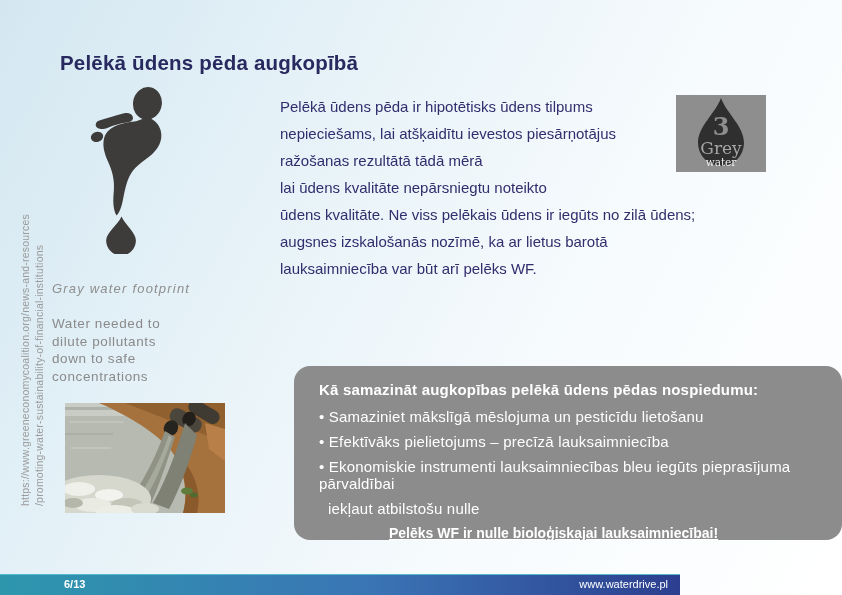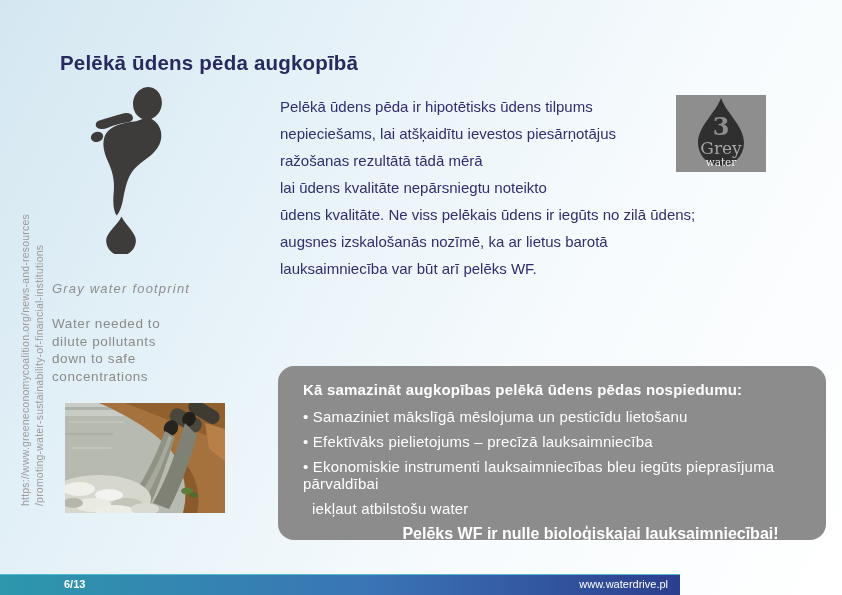--- a/index.html
+++ b/index.html
@@ -42,28 +42,28 @@
   .badge-caption {
     background:#2e2e2e; color:#ffffff; text-align:center;
     font-family:"DejaVu Serif", serif; font-style:italic; font-weight:bold;
     font-size:8.5px; line-height:10.5px; padding:2px 0 3px 0;
   }
 
   .photo { position:absolute; left:65px; top:403px; width:160px; height:110px; }
   .photo svg { display:block; width:100%; height:100%; }
 
   .info-box {
-    position:absolute; left:278px; top:366px; width:548px; height:174px;
+    position:absolute; left:294px; top:366px; width:548px; height:174px;
     background:#8c8c8c; border-radius:16px; color:#ffffff;
     padding:15px 18px 0 25px; box-sizing:border-box;
   }
   .ib-head { font-size:15px; font-weight:bold; margin-bottom:10px; letter-spacing:0.2px; }
   .ib-line { font-size:15px; margin-bottom:8px; letter-spacing:0.2px; }
   .ib-line.indent { padding-left:9px; }
-  .ib-closing { font-size:16px; font-weight:bold; text-align:center; padding-left:70px; margin-top:3px;text-decoration:underline; }
+  .ib-closing { font-size:14px; font-weight:bold; padding-left:70px; margin-top:3px;text-decoration:underline; }
 
   .footer {
     position:absolute; left:0; bottom:0; width:680px; height:20px;
     background: linear-gradient(90deg, #2d97ad 0%, #3a74b5 55%, #2c3e8f 100%);
     border-top:1px solid #57b9cf;
   }
   .footer .page { position:absolute; left:64px; top:3px; color:#fff; font-size:11px; font-weight:bold; }
   .footer .site { position:absolute; right:12px; top:3px; color:#fff; font-size:11px; }
 </style>
 </head>
@@ -147,21 +147,21 @@
       <ellipse cx="122" cy="88" rx="6" ry="3.5" fill="#5f7c3a"></ellipse>
       <ellipse cx="129" cy="92" rx="4" ry="2.5" fill="#4f6b2f"></ellipse>
     </svg>
   </div>
 
   <div class="info-box">
     <div class="ib-head">Kā samazināt augkopības pelēkā ūdens pēdas nospiedumu:</div>
     <div class="ib-line">• Samaziniet mākslīgā mēslojuma un pesticīdu lietošanu</div>
     <div class="ib-line">• Efektīvāks pielietojums – precīzā lauksaimniecība</div>
     <div class="ib-line">• Ekonomiskie instrumenti lauksaimniecības bleu iegūts pieprasījuma pārvaldībai</div>
-    <div class="ib-line indent">iekļaut atbilstošu water</div>
+    <div class="ib-line indent">iekļaut atbilstošu nulle</div>
     <div class="ib-closing">Pelēks WF ir nulle bioloģiskajai lauksaimniecībai!</div>
   </div>
 
   <div class="footer">
     <span class="page">6/13</span>
     <span class="site">www.waterdrive.pl</span>
   </div>
 
 </div>
 

